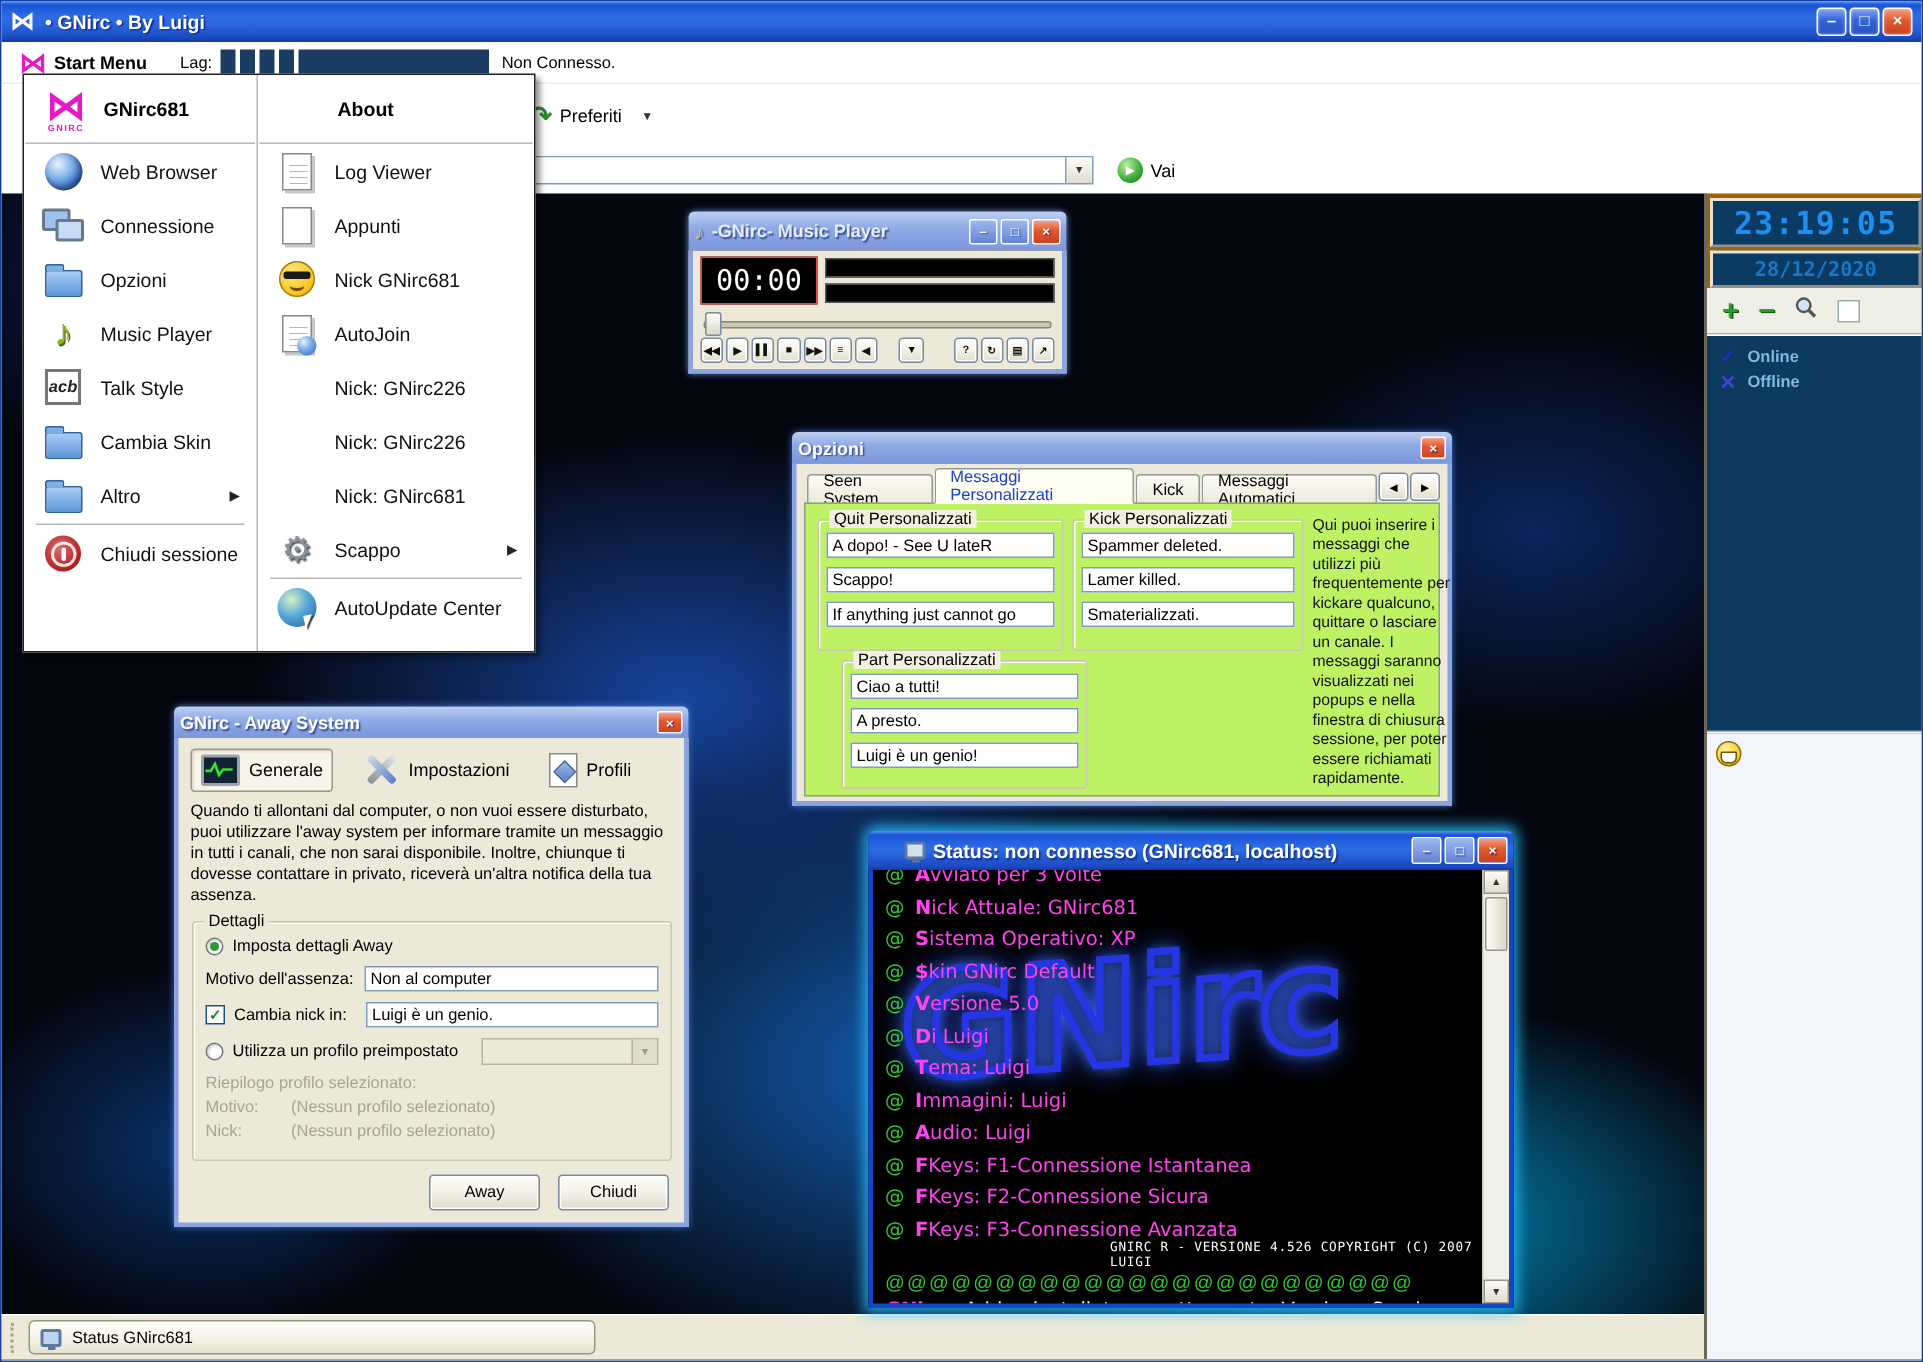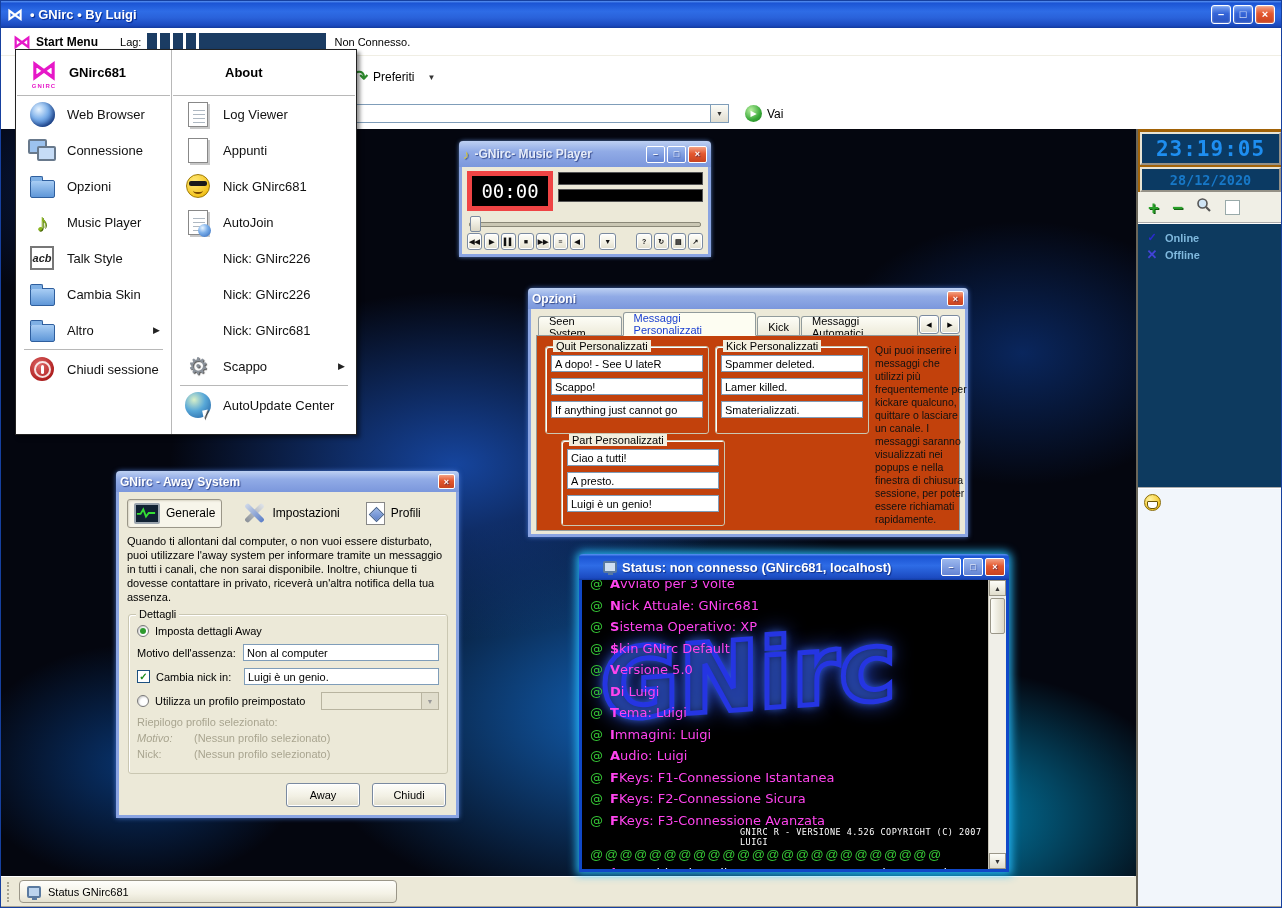--- a/index.html
+++ b/index.html
@@ -102,40 +102,40 @@
   .btn{background:linear-gradient(180deg,#fefefb,#f2f0e4 55%,#e0ddcc);border:1px solid #7a8aa0;border-radius:3px;font:11px "Liberation Sans",sans-serif;display:flex;align-items:center;justify-content:center;box-shadow:inset 0 0 0 1px #fff;}
   .radio{width:12px;height:12px;border-radius:50%;background:#fff;border:1px solid #777;box-shadow:inset 1px 1px 2px #ccc;position:relative;flex-shrink:0;box-sizing:border-box;}
   .radio.on::after{content:"";position:absolute;left:2px;top:2px;right:2px;bottom:2px;background:#2e9a2e;border-radius:50%;}
   .cbx{width:13px;height:13px;background:#fff;border:1px solid #1c5180;display:flex;align-items:center;justify-content:center;font-size:10px;font-weight:bold;color:#1a8a1a;flex-shrink:0;box-sizing:border-box;}
 
   
   #music-win{left:458px;top:140px;width:252px;z-index:15;box-shadow:0 0 4px rgba(120,170,255,.7);}
   #music-win .xptitle{height:26px;color:#e6ecf8;}
   #music-body{padding:4px 5px;}
   .lcdrow{display:flex;gap:5px;}
-  .lcd{width:76px;height:30px;background:#000;border:5px solid #ef4444;color:#fff;font-family:"DejaVu Sans Mono",monospace;font-size:19px;display:flex;align-items:center;justify-content:center;}
+  .lcd{width:76px;height:30px;background:#000;border:1px solid #ef4444;color:#fff;font-family:"DejaVu Sans Mono",monospace;font-size:19px;display:flex;align-items:center;justify-content:center;}
   .trackbars{flex:1;display:flex;flex-direction:column;gap:4px;padding-top:1px;}
   .trackbars i{display:block;height:11px;background:#000;border:1px solid #555;}
   .sliderrow{position:relative;height:16px;margin-top:4px;}
   .slidertrack{position:absolute;left:2px;right:2px;top:7px;height:3px;background:#cac7b4;border:1px solid #8a8878;border-radius:2px;}
   .sliderthumb{position:absolute;left:3px;top:1px;width:9px;height:14px;background:linear-gradient(180deg,#fdfdf6,#dcd8c6);border:1px solid #7a8aa0;border-radius:2px;}
   .mbtns{display:flex;align-items:center;gap:2px;margin-top:2px;}
   .mb{width:18px;height:15px;font-size:7px;font-weight:bold;color:#111;}
   .mb.wide{width:21px;}
   .msp{width:14px;}
 
   
   #opz-win{left:527px;top:287px;width:440px;z-index:20;box-shadow:0 0 5px rgba(80,130,230,.8);}
   #opz-body{height:228px;padding:5px;}
   .tabrow{display:flex;align-items:flex-end;height:22px;padding-left:2px;}
   .tab{height:19px;display:flex;align-items:center;padding:0 10px;font-size:11px;background:linear-gradient(#fdfdf6,#ece9d8);border:1px solid #919b9c;border-bottom:none;border-radius:3px 3px 0 0;margin-right:1px;color:#000;}
   .tab.active{height:22px;background:#fdfdf2;color:#1a3fd0;border-bottom:1px solid #fdfdf2;position:relative;z-index:2;}
   .tabspin{margin-left:auto;display:flex;gap:1px;padding-bottom:2px;}
   .tabspin .btn{width:18px;height:17px;font-size:7px;}
-  .tabpage{position:relative;height:194px;background:#c2410c;border:1px solid #919b9c;margin-top:-1px;}
+  .tabpage{position:relative;height:194px;background:#bef264;border:1px solid #919b9c;margin-top:-1px;}
   .optinput{margin:2px 5px 4px 5px;width:calc(100% - 10px);}
   .opz-info{position:absolute;left:338px;top:8px;width:94px;font-size:10.5px;line-height:13px;color:#111;}
 
   
   #away-win{left:115px;top:470px;width:343px;z-index:25;box-shadow:0 0 5px rgba(80,130,230,.8);}
   #away-body{height:326px;padding:6px 8px;}
   .awtabs{display:flex;gap:14px;align-items:center;margin-bottom:6px;}
   .awtab{display:flex;align-items:center;gap:6px;font-size:12px;padding:3px 6px;border-radius:3px;}
   .awtab.sel{background:#f7f5ea;border:1px solid #9a9688;box-shadow:inset 1px 1px 2px #d8d4c4;}
   .tools{position:relative;width:24px;height:24px;}
@@ -499,21 +499,21 @@
         </div>
         <div class="frow">
           <span class="radio"></span>
           <span>Utilizza un profilo preimpostato</span>
           <span class="dis-combo">
               <i>▼</i>
             </span>
         </div>
         <div class="graytxt">Riepilogo profilo selezionato:</div>
         <div class="graytxt" style="display:flex;gap:12px;margin-top:4px;">
-          <span style="width:45px;font-style:italic;">Motivo:</span>
+          <span style="width:45px;">Motivo:</span>
           <span>(Nessun profilo selezionato)</span>
         </div>
         <div class="graytxt" style="display:flex;gap:12px;margin-top:4px;">
           <span style="width:45px;">Nick:</span>
           <span>(Nessun profilo selezionato)</span>
         </div>
       </div>
       <div class="awaybtns">
         <span class="btn">Away</span>
         <span class="btn">Chiudi</span>

